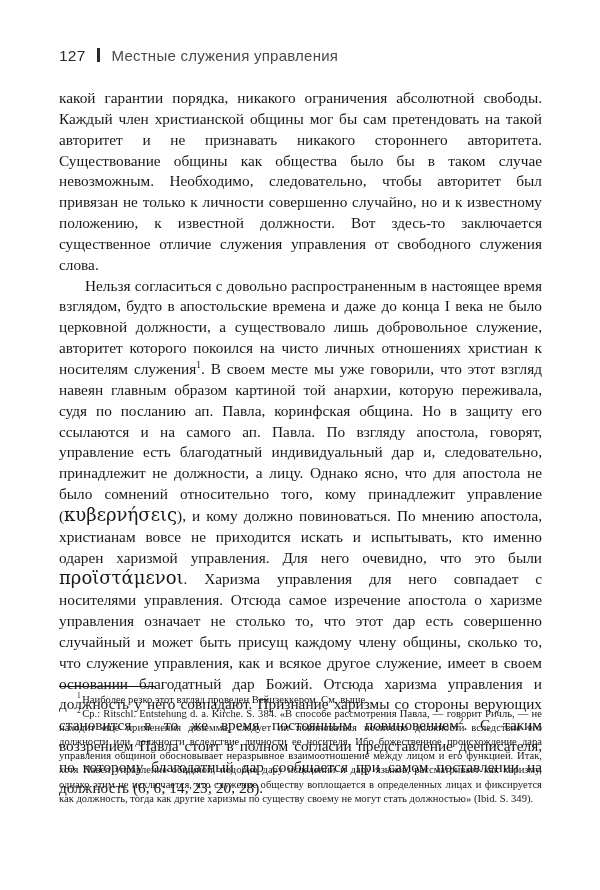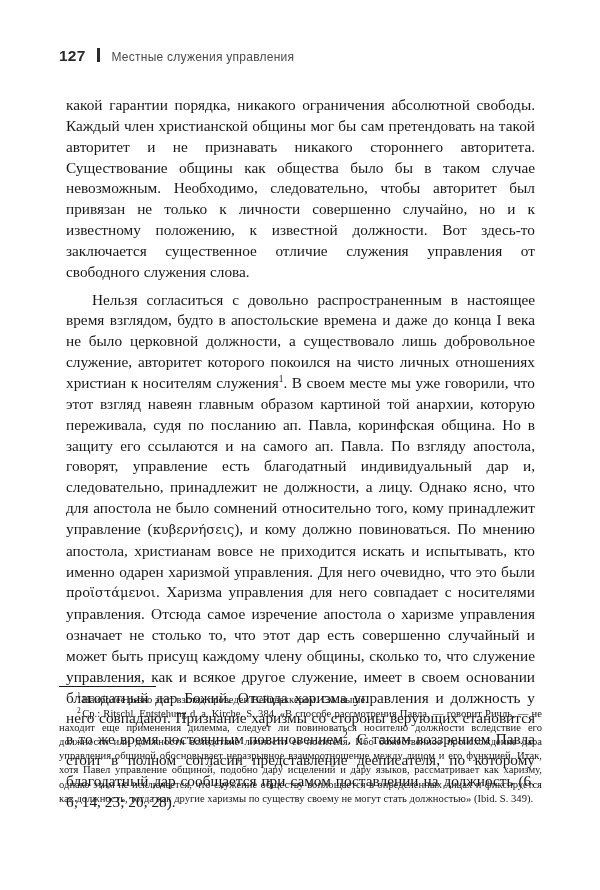--- a/index.html
+++ b/index.html
@@ -23,67 +23,67 @@
     left: 59px;
     top: 47px;
     display: flex;
     align-items: baseline;
     gap: 0;
     white-space: nowrap;
   }
   .folio {
     font-family: "Liberation Sans", "DejaVu Sans", sans-serif;
     font-size: 15.5px;
-    font-weight: 700;
+    font-weight: 400;
     color: #2a2a2a;
     letter-spacing: 0.2px;
   }
   .header-rule {
     display: inline-block;
     width: 3px;
     height: 14px;
     background: #2a2a2a;
     margin: 0 11px 0 12px;
     position: relative;
     top: 1px;
   }
   .header-title {
     font-family: "Liberation Sans", "DejaVu Sans", sans-serif;
-    font-size: 12px;
+    font-size: 15px;
     font-weight: 400;
     color: #4a4a4a;
     letter-spacing: 0.25px;
   }
 
   
   .textblock {
     position: absolute;
     left: 59px;
     top: 88px;
     width: 483px;
   }
   .para {
-    margin: 7px;
+    margin: 0;
     font-size: 15.3px;
     line-height: 20.85px;
     text-align: justify;
     text-justify: inter-word;
     hyphens: manual;
     text-indent: 0;
     word-spacing: 0.1px;
   }
   .para.indent {
     text-indent: 26px;
   }
   .para .it {
     font-style: italic;
   }
   .para .grk {
     font-family: "DejaVu Serif", "Liberation Serif", serif;
-    font-size: 13px;
+    font-size: 18px;
   }
   sup.fnref {
     font-size: 9.4px;
     vertical-align: super;
     line-height: 0;
   }
 
   
   .footnotes {
     position: absolute;

